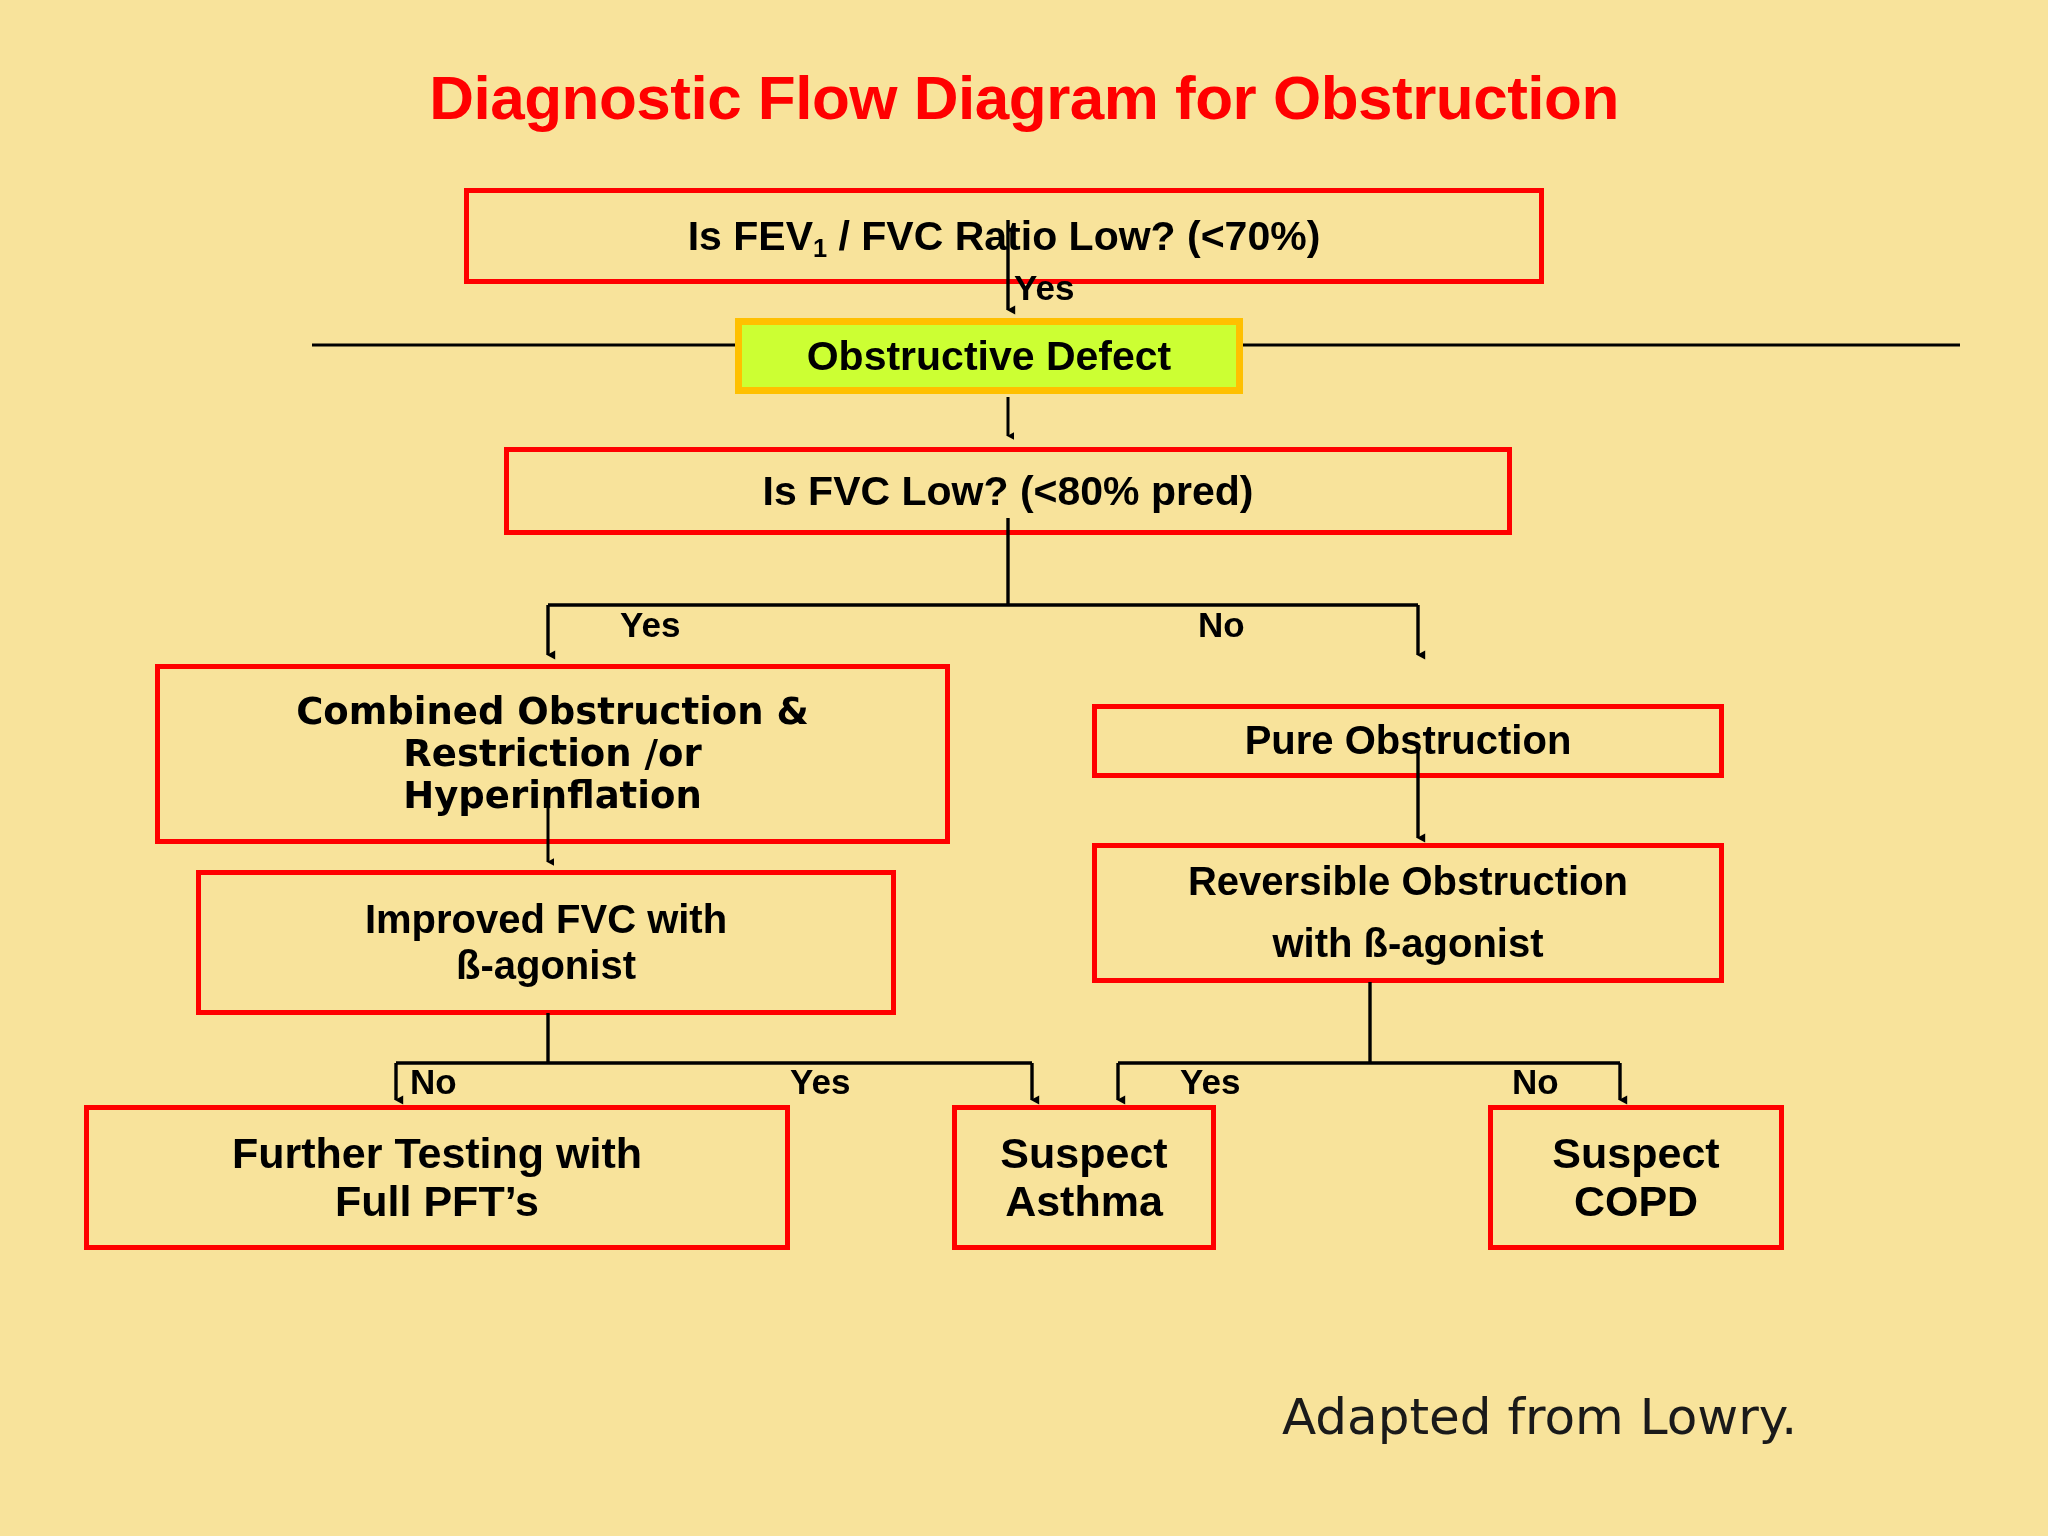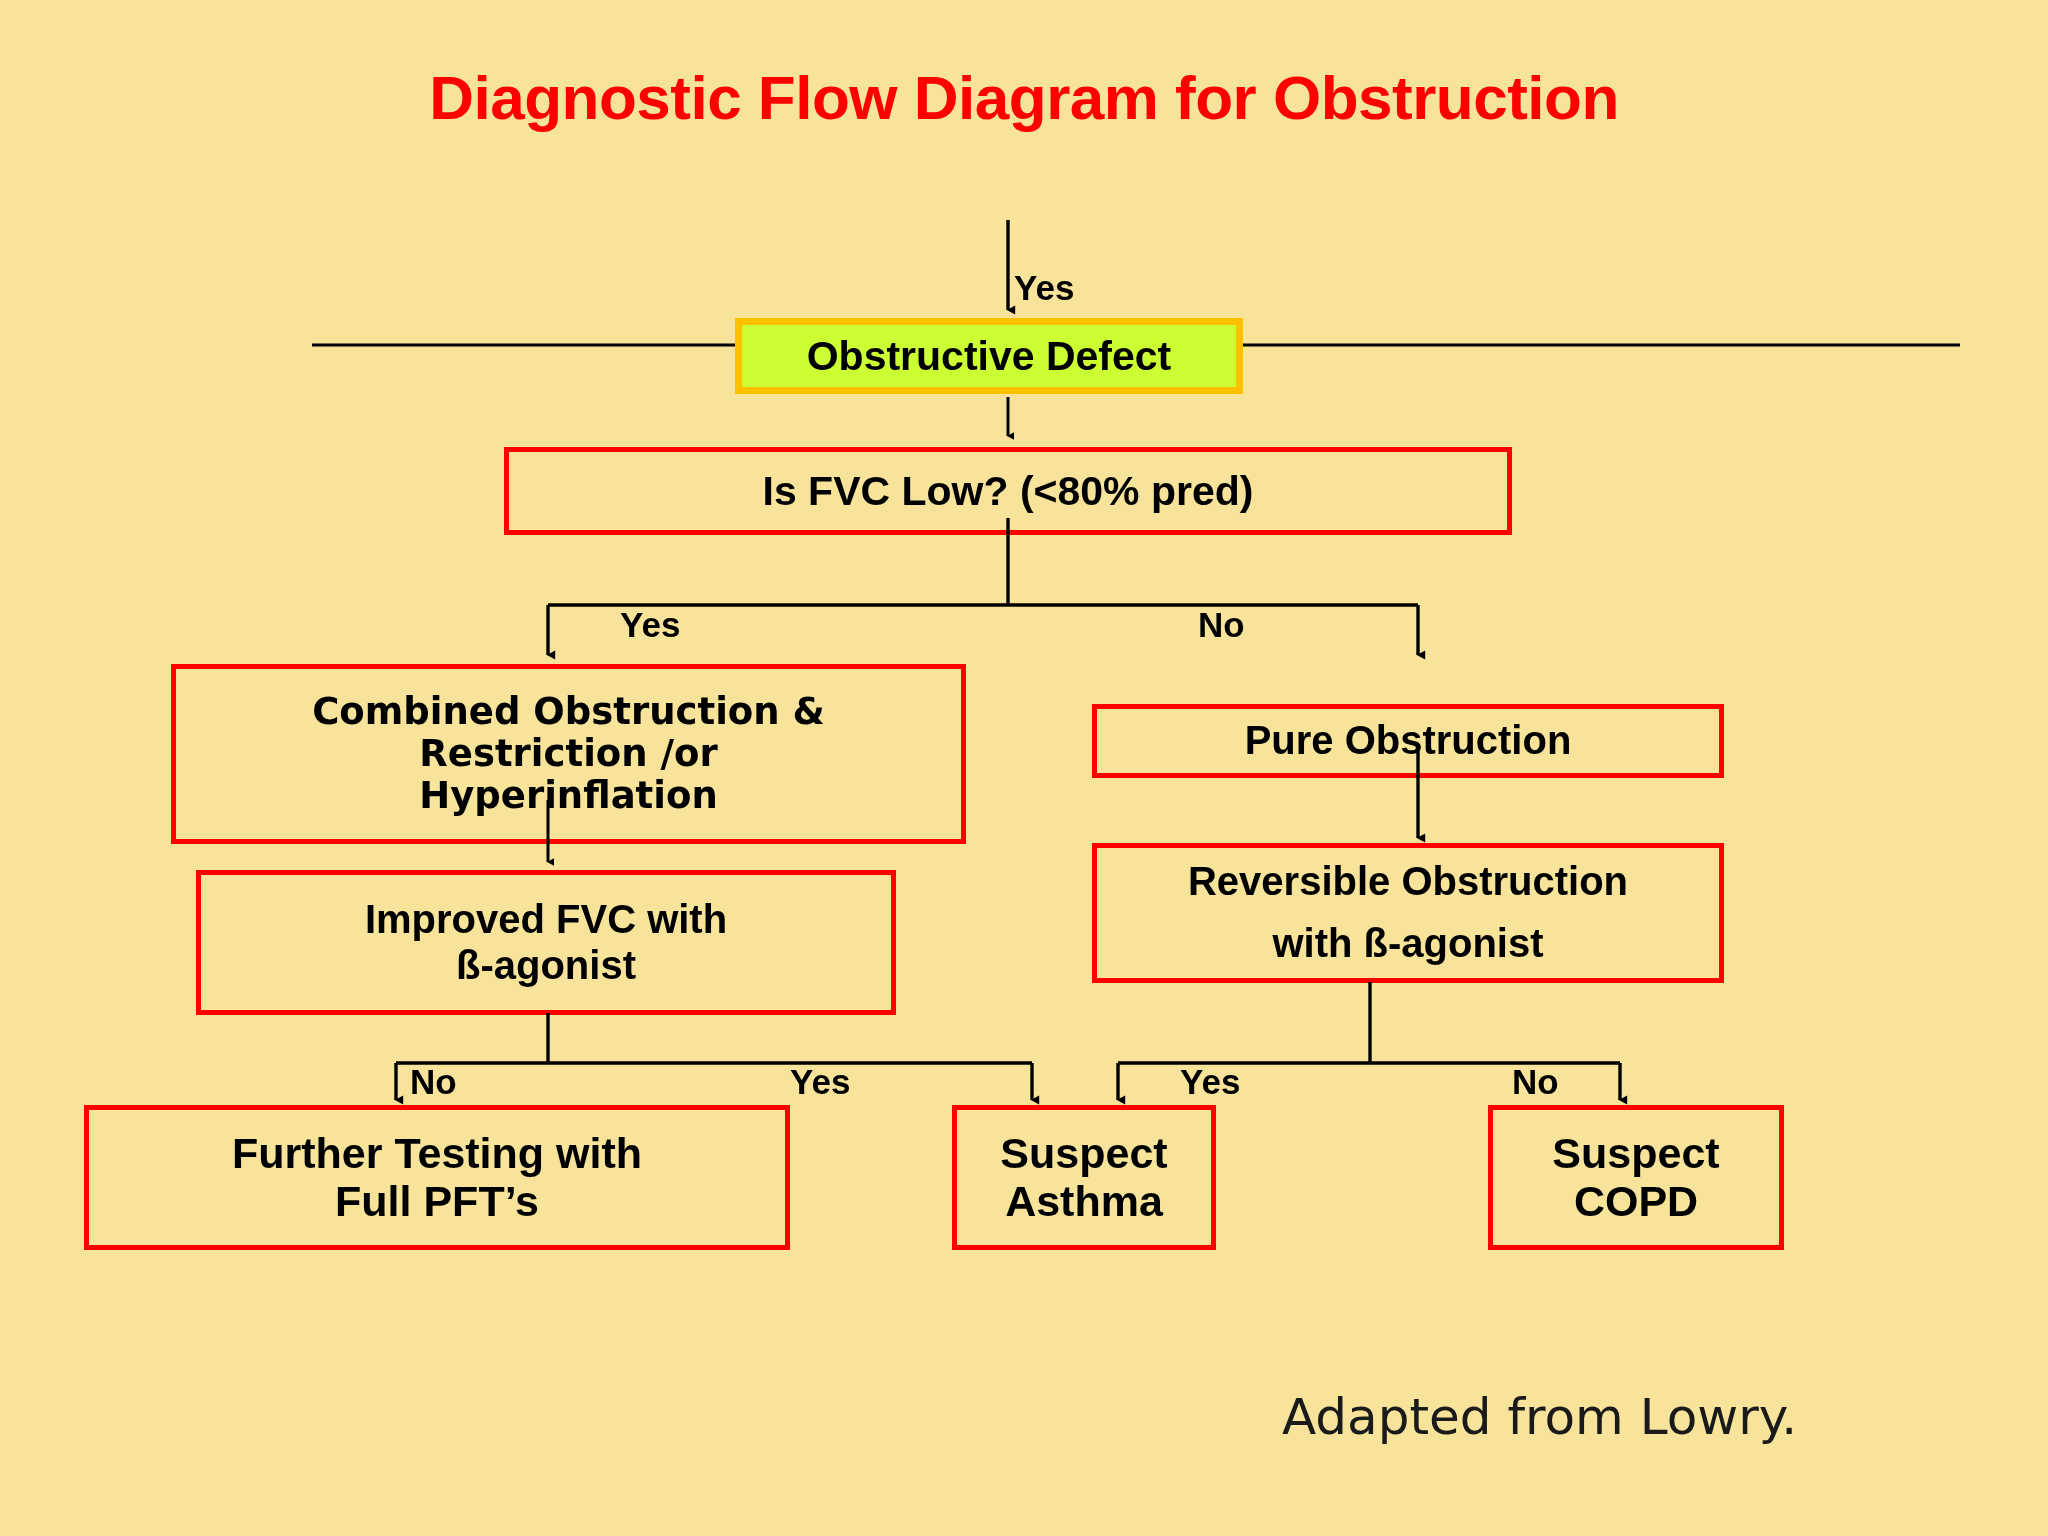--- a/index.html
+++ b/index.html
@@ -142,30 +142,33 @@
       <line x1="396" y1="1063" x2="396" y2="1100" marker-end="url(#arr)"></line>
       <line x1="1032" y1="1063" x2="1032" y2="1100" marker-end="url(#arr)"></line>
 
       <line x1="1370" y1="982" x2="1370" y2="1063"></line>
       <line x1="1118" y1="1063" x2="1620" y2="1063"></line>
       <line x1="1118" y1="1063" x2="1118" y2="1100" marker-end="url(#arr)"></line>
       <line x1="1620" y1="1063" x2="1620" y2="1100" marker-end="url(#arr)"></line>
     </g>
   </svg>
 
+  <div class="node cond" id="node-fev-ratio" style="left:464px; top:188px; width:1080px; height:96px;">
+    <span><span>Is FEV</span><sub>1</sub><span> / FVC Ratio Low? (&lt;70%)</span></span>
+  </div>
 
   <div class="node" id="node-obstructive-defect" style="left:735px; top:318px; width:508px; height:76px;">
     <span>Obstructive Defect</span>
   </div>
 
   <div class="node cond" id="node-fvc-low" style="left:504px; top:447px; width:1008px; height:88px;">
     <span>Is FVC Low? (&lt;80% pred)</span>
   </div>
 
-  <div class="node wide-font" id="node-combined" style="left:155px; top:664px; width:795px; height:180px; flex-direction:column;margin-left:16px;">
+  <div class="node wide-font" id="node-combined" style="left:155px; top:664px; width:795px; height:180px; flex-direction:column;">
     <span>Combined Obstruction &amp;</span>
     <span>Restriction /or</span>
     <span>Hyperinflation</span>
   </div>
 
   <div class="node lib" id="node-pure-obstruction" style="left:1092px; top:704px; width:632px; height:74px;">
     <span>Pure Obstruction</span>
   </div>
 
   <div class="node lib" id="node-improved-fvc" style="left:196px; top:870px; width:700px; height:145px; flex-direction:column;">

